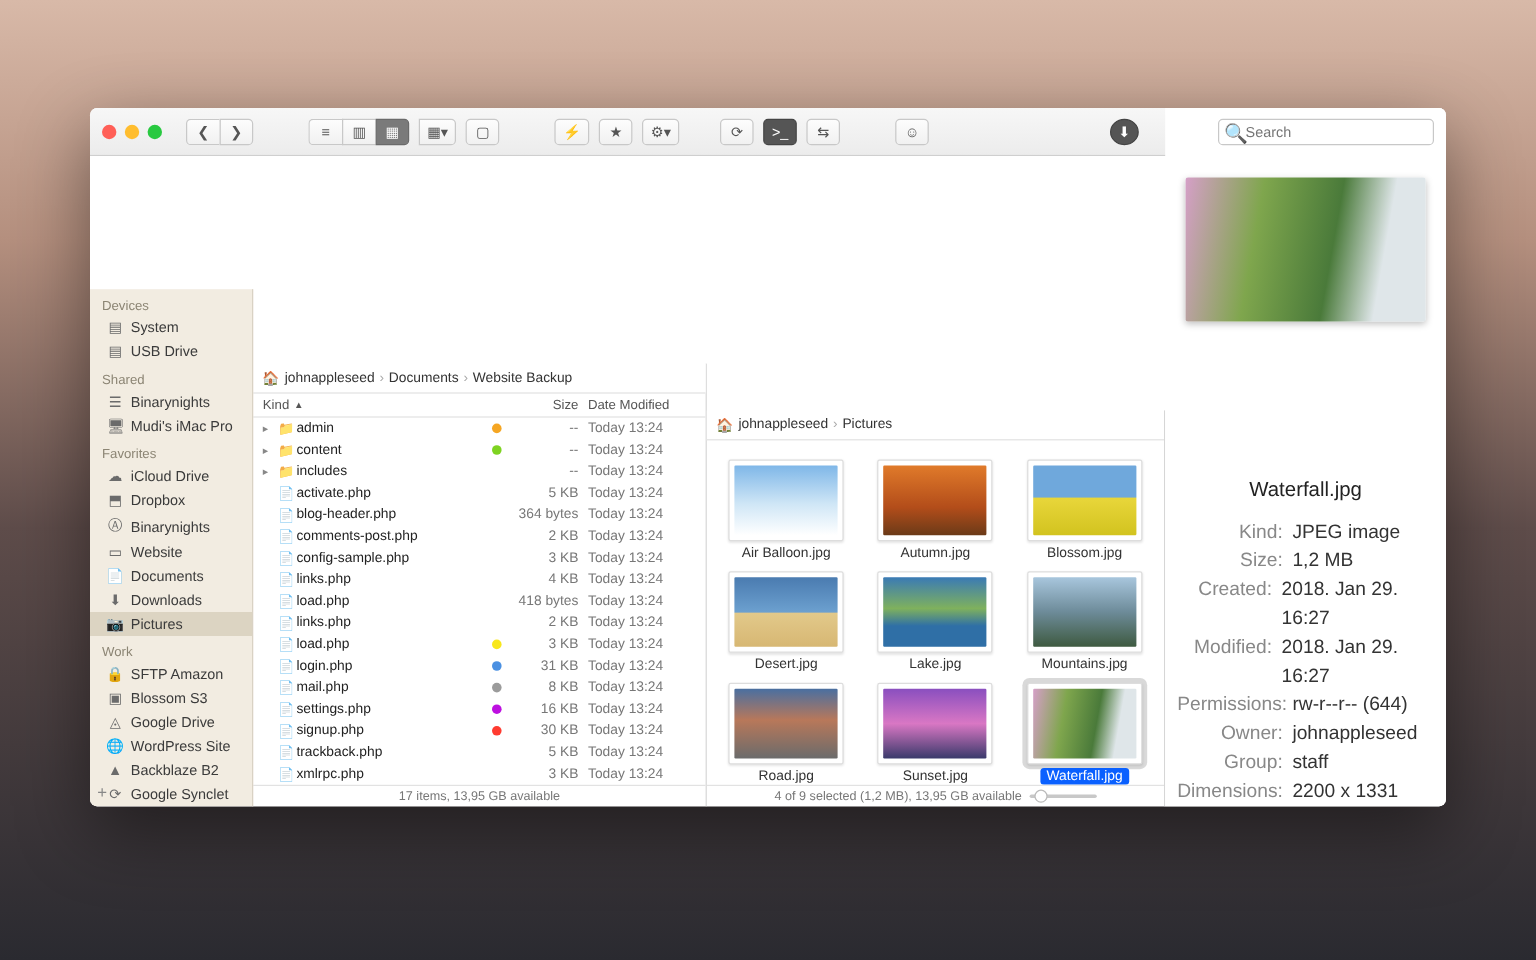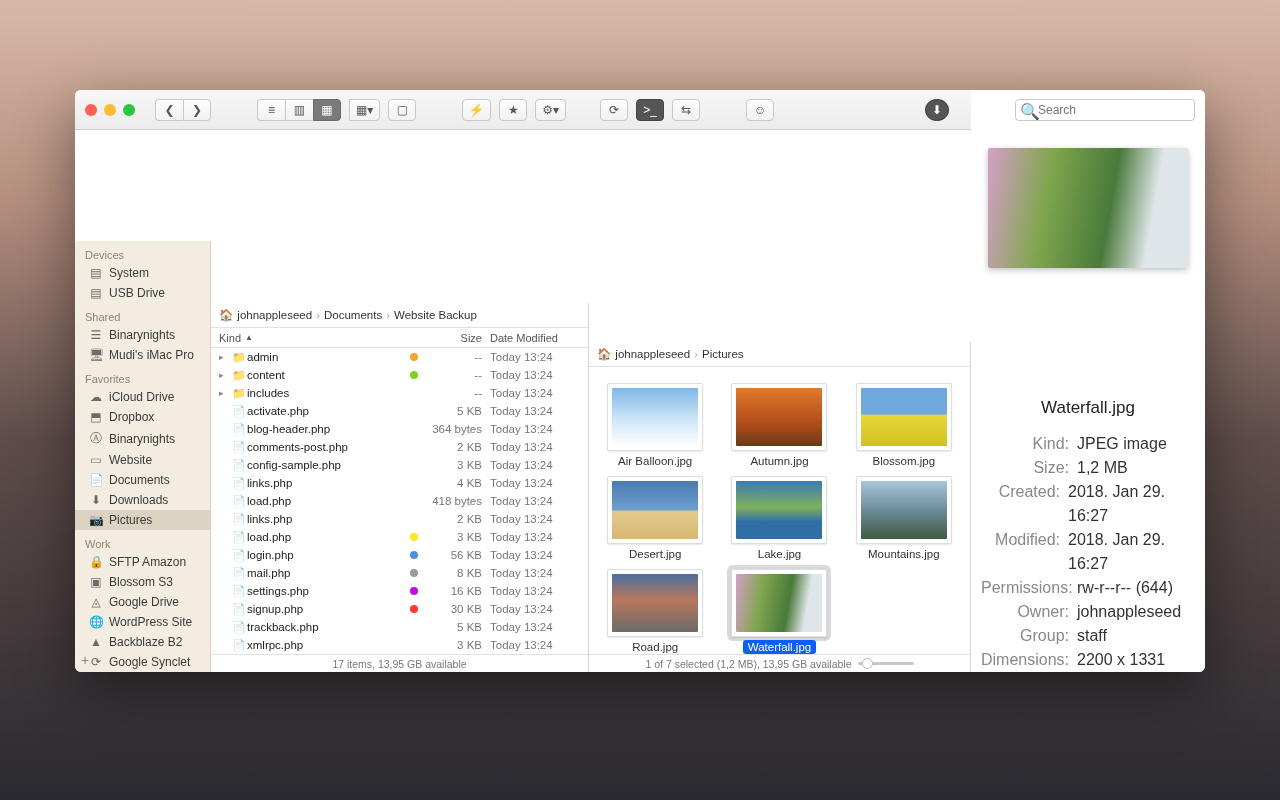--- a/index.html
+++ b/index.html
@@ -313,21 +313,21 @@
             <span class="fname">load.php</span>
             <span class="tag" style="background:#f8e71c"></span>
             <span class="fsize">3 KB</span>
             <span class="fdate">Today 13:24</span>
           </div>
           <div class="row">
             <span class="disc"></span>
             <span class="fico file-ico">📄</span>
             <span class="fname">login.php</span>
             <span class="tag" style="background:#4a90e2"></span>
-            <span class="fsize">56 KB</span>
+            <span class="fsize">31 KB</span>
             <span class="fdate">Today 13:24</span>
           </div>
           <div class="row">
             <span class="disc"></span>
             <span class="fico file-ico">📄</span>
             <span class="fname">mail.php</span>
             <span class="tag" style="background:#9b9b9b"></span>
             <span class="fsize">8 KB</span>
             <span class="fdate">Today 13:24</span>
           </div>
@@ -424,31 +424,39 @@
             <div class="lbl">Mountains.jpg</div>
           </div>
           <div class="thumb">
             <div class="selbg">
               <div class="frame">
                 <div class="img" style="background:linear-gradient(180deg,#4a6fa0 0%,#b8785a 45%,#6b6b6b 100%)"></div>
               </div>
             </div>
             <div class="lbl">Road.jpg</div>
           </div>
+          <div class="thumb">
+            <div class="selbg">
+              <div class="frame">
+                <div class="img" style="background:linear-gradient(180deg,#8a4fbf 0%,#d977c4 50%,#3a3a6b 100%)"></div>
+              </div>
+            </div>
+            <div class="lbl">Sunset.jpg</div>
+          </div>
           <div class="thumb sel">
             <div class="selbg">
               <div class="frame">
                 <div class="img" style="background:linear-gradient(100deg,#d59fc7 0%,#7fa64d 30%,#4a7a3a 60%,#dfe6e9 80%)"></div>
               </div>
             </div>
             <div class="lbl">Waterfall.jpg</div>
           </div>
         </div>
       <div class="status">
-        <span>1 of 7 selected (1,2 MB), 13,95 GB available</span>
+        <span>4 of 9 selected (1,2 MB), 13,95 GB available</span>
         <span class="slider">
           <span class="track">
               <span class="knob"></span>
             </span>
         </span>
       </div>
     </div>
 
     <div class="inspector">
       <div class="insp-img" id="insp-img" style="background: linear-gradient(100deg, rgb(213, 159, 199) 0%, rgb(127, 166, 77) 30%, rgb(74, 122, 58) 60%, rgb(223, 230, 233) 80%);"></div>

